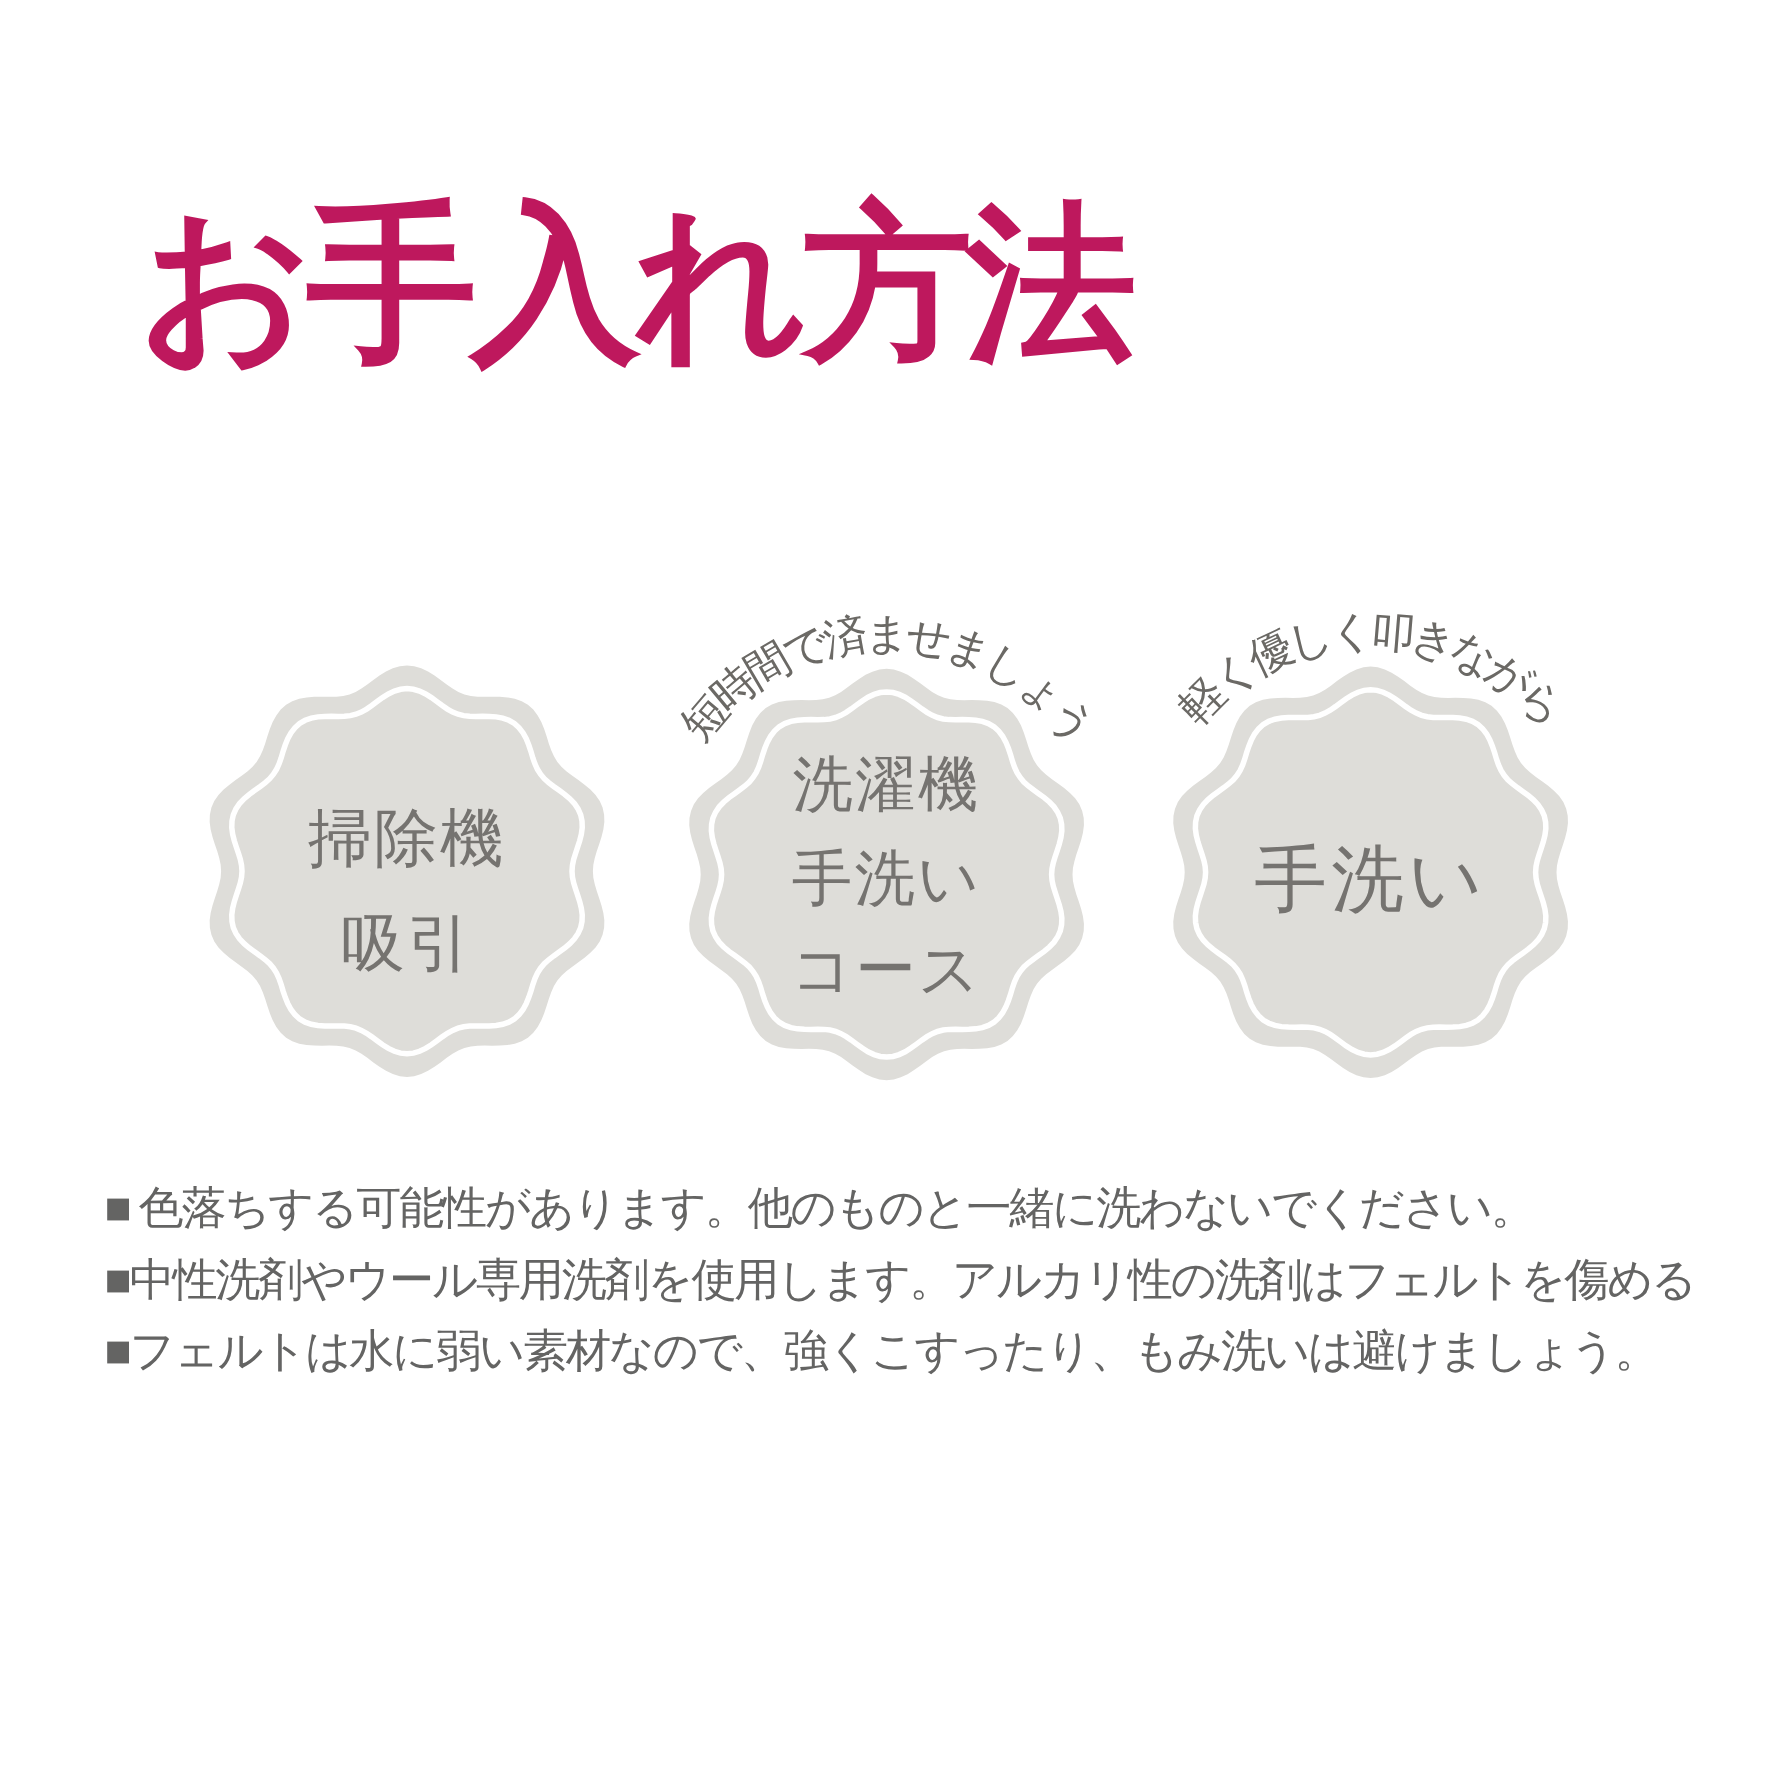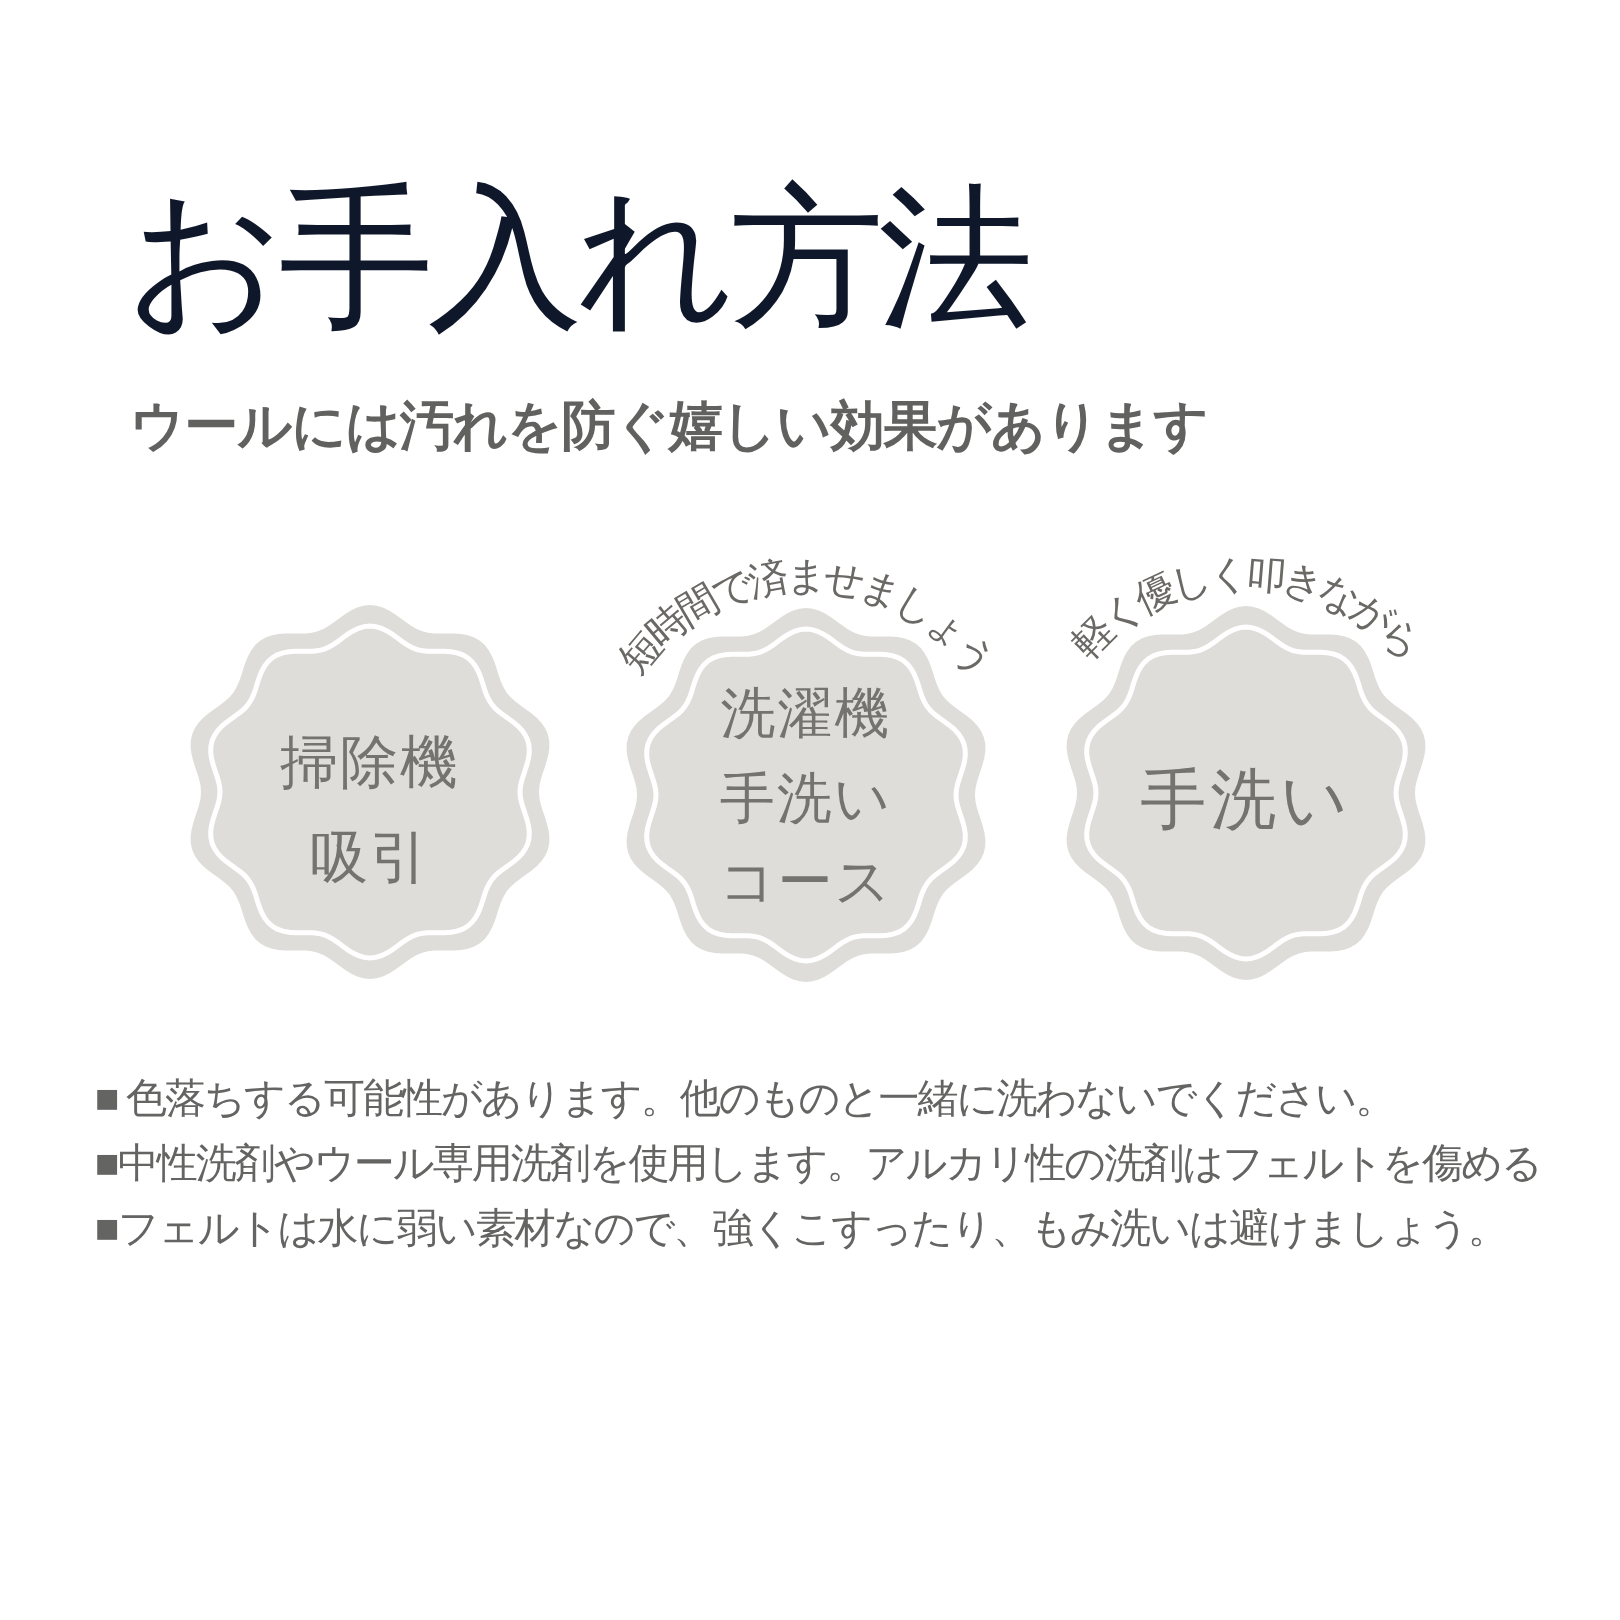--- a/index.html
+++ b/index.html
@@ -2,22 +2,22 @@
 <html><head>
 <meta charset="utf-8">
 <style>
   html,body{margin:0;padding:0;background:#ffffff;}
   .canvas{
     position:relative;width:1620px;height:1620px;background:#ffffff;overflow:hidden;
     font-family:"Liberation Sans", sans-serif;
   }
   .title{
     position:absolute;left:126px;top:180px;margin:0;
-    font-size:155px;font-weight:400;letter-spacing:-6px;line-height:1;
-    color:#0f172a;white-space:nowrap;
+    font-size:155px;font-weight:700;letter-spacing:-6px;line-height:1;
+    color:#be185d;white-space:nowrap;
   }
   .subtitle{
     position:absolute;left:130px;top:398px;
     font-size:54px;font-weight:700;letter-spacing:-1px;line-height:1;
     color:#616160;white-space:nowrap;
   }
   .badges-layer{position:absolute;left:0;top:0;width:1620px;height:1620px;}
   .flower{fill:#deddd9;stroke:none;}
   .flower-line{fill:none;stroke:#ffffff;stroke-width:5;}
   .badge-label{
@@ -37,21 +37,20 @@
   }
   .note-line{white-space:nowrap;}
 </style>
 </head>
 <body>
 
 <div class="canvas">
 
   <h1 class="title">お手入れ方法</h1>
 
-  <div class="subtitle">ウールには汚れを防ぐ嬉しい効果があります</div>
 
   <svg class="badges-layer" viewBox="0 0 1620 1620" aria-hidden="true">
     <defs>
       <path id="arc-b2" d="M 644 669 A 205 205 0 0 1 968 669"></path>
       <path id="arc-b3" d="M 1084 667 A 205 205 0 0 1 1408 667"></path>
     </defs>
 
     <g>
       <path class="flower" d="M539.0 792.0L539.4 786.1L540.7 780.1L542.5 773.9L544.7 767.4L546.8 760.8L548.5 754.1L549.4 747.3L549.2 740.6L547.8 734.2L545.2 728.2L541.4 722.7L536.7 717.8L531.4 713.3L525.8 709.2L520.3 705.3L515.1 701.3L510.6 697.2L506.7 692.7L503.6 687.6L501.1 682.0L498.9 675.9L496.9 669.4L494.7 662.8L492.1 656.4L488.8 650.4L484.8 645.1L479.9 640.7L474.3 637.4L468.0 635.2L461.3 634.0L454.3 633.5L447.3 633.4L440.6 633.5L434.1 633.4L428.0 632.7L422.2 631.3L416.7 629.0L411.4 626.0L406.1 622.3L400.6 618.2L395.0 614.2L389.1 610.5L382.9 607.6L376.5 605.7L370.0 605.0L363.5 605.7L357.1 607.6L350.9 610.5L345.0 614.2L339.4 618.2L333.9 622.3L328.6 626.0L323.3 629.0L317.8 631.3L312.0 632.7L305.9 633.4L299.4 633.5L292.7 633.4L285.7 633.5L278.8 634.0L272.0 635.2L265.7 637.4L260.1 640.7L255.2 645.1L251.2 650.4L247.9 656.4L245.3 662.8L243.1 669.4L241.1 675.9L238.9 682.0L236.4 687.6L233.3 692.7L229.4 697.2L224.9 701.3L219.7 705.3L214.2 709.2L208.6 713.3L203.3 717.8L198.6 722.7L194.8 728.2L192.2 734.2L190.8 740.6L190.6 747.3L191.5 754.1L193.2 760.8L195.3 767.4L197.5 773.9L199.3 780.1L200.6 786.1L201.0 792.0L200.6 797.9L199.3 803.9L197.5 810.1L195.3 816.6L193.2 823.2L191.5 829.9L190.6 836.7L190.8 843.4L192.2 849.8L194.8 855.8L198.6 861.3L203.3 866.2L208.6 870.7L214.2 874.8L219.7 878.8L224.9 882.7L229.4 886.8L233.3 891.3L236.4 896.4L238.9 902.0L241.1 908.1L243.1 914.6L245.3 921.2L247.9 927.6L251.2 933.6L255.2 938.9L260.1 943.3L265.7 946.6L272.0 948.8L278.7 950.0L285.7 950.5L292.7 950.6L299.4 950.5L305.9 950.6L312.0 951.3L317.8 952.7L323.3 955.0L328.6 958.0L333.9 961.7L339.4 965.8L345.0 969.8L350.9 973.5L357.1 976.4L363.5 978.3L370.0 979.0L376.5 978.3L382.9 976.4L389.1 973.5L395.0 969.8L400.6 965.8L406.1 961.7L411.4 958.0L416.7 955.0L422.2 952.7L428.0 951.3L434.1 950.6L440.6 950.5L447.3 950.6L454.3 950.5L461.3 950.0L468.0 948.8L474.3 946.6L479.9 943.3L484.8 938.9L488.8 933.6L492.1 927.6L494.7 921.2L496.9 914.6L498.9 908.1L501.1 902.0L503.6 896.4L506.7 891.3L510.6 886.8L515.1 882.7L520.3 878.8L525.8 874.8L531.4 870.7L536.7 866.2L541.4 861.3L545.2 855.8L547.8 849.8L549.2 843.4L549.4 836.7L548.5 829.9L546.8 823.2L544.7 816.6L542.5 810.1L540.7 803.9L539.4 797.9L539.0 792.0Z"></path>
       <path class="flower-line" d="M520.0 792.0L520.4 786.7L521.5 781.4L523.2 775.9L525.1 770.2L527.0 764.3L528.5 758.3L529.3 752.3L529.1 746.4L527.9 740.7L525.5 735.4L522.2 730.5L518.0 726.1L513.3 722.1L508.3 718.5L503.4 715.0L498.8 711.5L494.8 707.9L491.4 703.8L488.6 699.4L486.3 694.4L484.4 689.0L482.7 683.2L480.7 677.3L478.4 671.6L475.5 666.3L471.9 661.6L467.6 657.7L462.6 654.8L457.0 652.8L451.0 651.7L444.8 651.3L438.7 651.2L432.6 651.3L426.9 651.2L421.5 650.6L416.4 649.3L411.5 647.3L406.7 644.6L402.0 641.4L397.2 637.8L392.2 634.2L386.9 630.9L381.4 628.3L375.8 626.6L370.0 626.0L364.2 626.6L358.6 628.3L353.1 630.9L347.8 634.2L342.8 637.8L338.0 641.4L333.3 644.6L328.5 647.3L323.6 649.3L318.5 650.6L313.1 651.2L307.4 651.3L301.3 651.2L295.2 651.3L289.0 651.7L283.0 652.8L277.4 654.8L272.4 657.7L268.1 661.6L264.5 666.3L261.6 671.6L259.3 677.3L257.3 683.2L255.6 689.0L253.7 694.4L251.4 699.4L248.6 703.8L245.2 707.9L241.2 711.5L236.6 715.0L231.7 718.5L226.7 722.1L222.0 726.1L217.8 730.5L214.5 735.4L212.1 740.7L210.9 746.4L210.7 752.3L211.5 758.3L213.0 764.3L214.9 770.2L216.8 775.9L218.5 781.4L219.6 786.7L220.0 792.0L219.6 797.3L218.5 802.6L216.8 808.1L214.9 813.8L213.0 819.7L211.5 825.7L210.7 831.7L210.9 837.6L212.1 843.3L214.5 848.6L217.8 853.5L222.0 857.9L226.7 861.9L231.7 865.5L236.6 869.0L241.2 872.5L245.2 876.1L248.6 880.2L251.4 884.6L253.7 889.6L255.6 895.0L257.3 900.8L259.3 906.7L261.6 912.4L264.5 917.7L268.1 922.4L272.4 926.3L277.4 929.2L283.0 931.2L289.0 932.3L295.2 932.7L301.3 932.8L307.4 932.7L313.1 932.8L318.5 933.4L323.6 934.7L328.5 936.7L333.3 939.4L338.0 942.6L342.8 946.2L347.8 949.8L353.1 953.1L358.6 955.7L364.2 957.4L370.0 958.0L375.8 957.4L381.4 955.7L386.9 953.1L392.2 949.8L397.2 946.2L402.0 942.6L406.7 939.4L411.5 936.7L416.4 934.7L421.5 933.4L426.9 932.8L432.6 932.7L438.7 932.8L444.8 932.7L451.0 932.3L457.0 931.2L462.6 929.2L467.6 926.3L471.9 922.4L475.5 917.7L478.4 912.4L480.7 906.7L482.7 900.8L484.4 895.0L486.3 889.6L488.6 884.6L491.4 880.2L494.8 876.1L498.8 872.5L503.4 869.0L508.3 865.5L513.3 861.9L518.0 857.9L522.2 853.5L525.5 848.6L527.9 843.3L529.1 837.6L529.3 831.7L528.5 825.7L527.0 819.7L525.1 813.8L523.2 808.1L521.5 802.6L520.4 797.3L520.0 792.0Z"></path>

